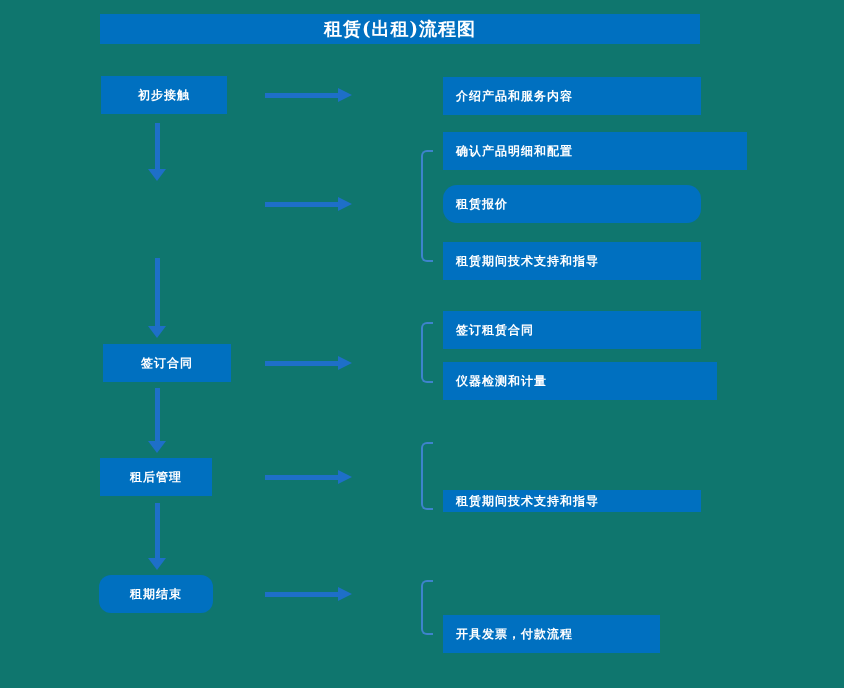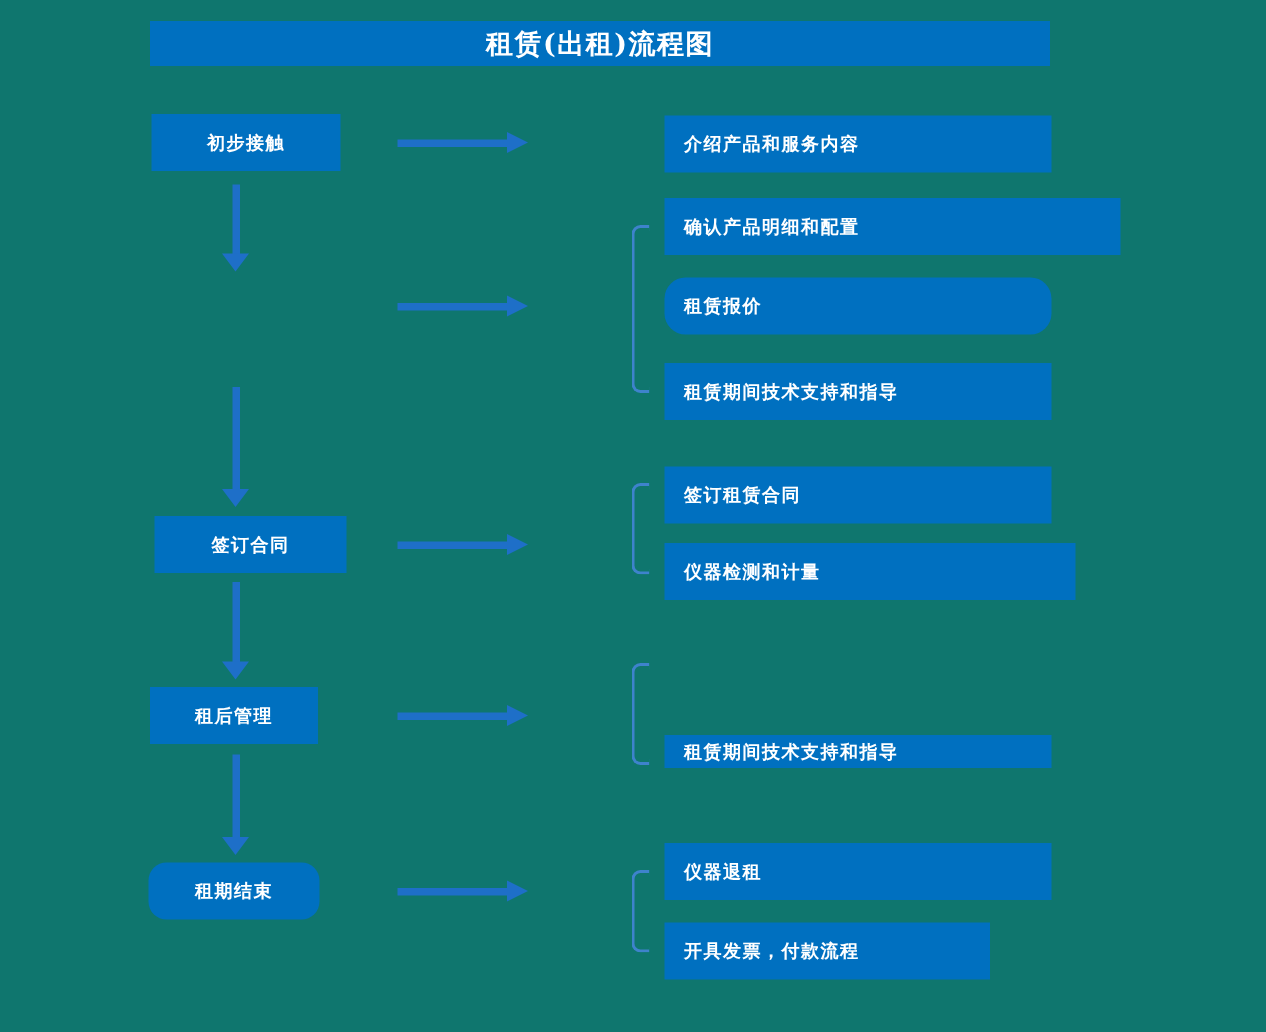--- a/index.html
+++ b/index.html
@@ -129,16 +129,15 @@
 
   <div class="blue-box out-box" style="left:443px; top:132px; width:304px; height:38px;">确认产品明细和配置</div>
   <div class="blue-box out-box" style="left:443px; top:185px; width:258px; height:38px;border-radius:14px;">租赁报价</div>
   <div class="blue-box out-box" style="left:443px; top:242px; width:258px; height:38px;">租赁期间技术支持和指导</div>
 
   <div class="blue-box out-box" style="left:443px; top:311px; width:258px; height:38px;">签订租赁合同</div>
   <div class="blue-box out-box" style="left:443px; top:362px; width:274px; height:38px;">仪器检测和计量</div>
 
   <div class="blue-box out-box" style="left:443px; top:490px; width:258px; height:22px;">租赁期间技术支持和指导</div>
 
-  <div class="blue-box out-box" style="left:443px; top:562px; width:258px; height:38px;">仪器退租</div>
   <div class="blue-box out-box" style="left:443px; top:615px; width:217px; height:38px;">开具发票，付款流程</div>
 
 </div>
 
 </body></html>

